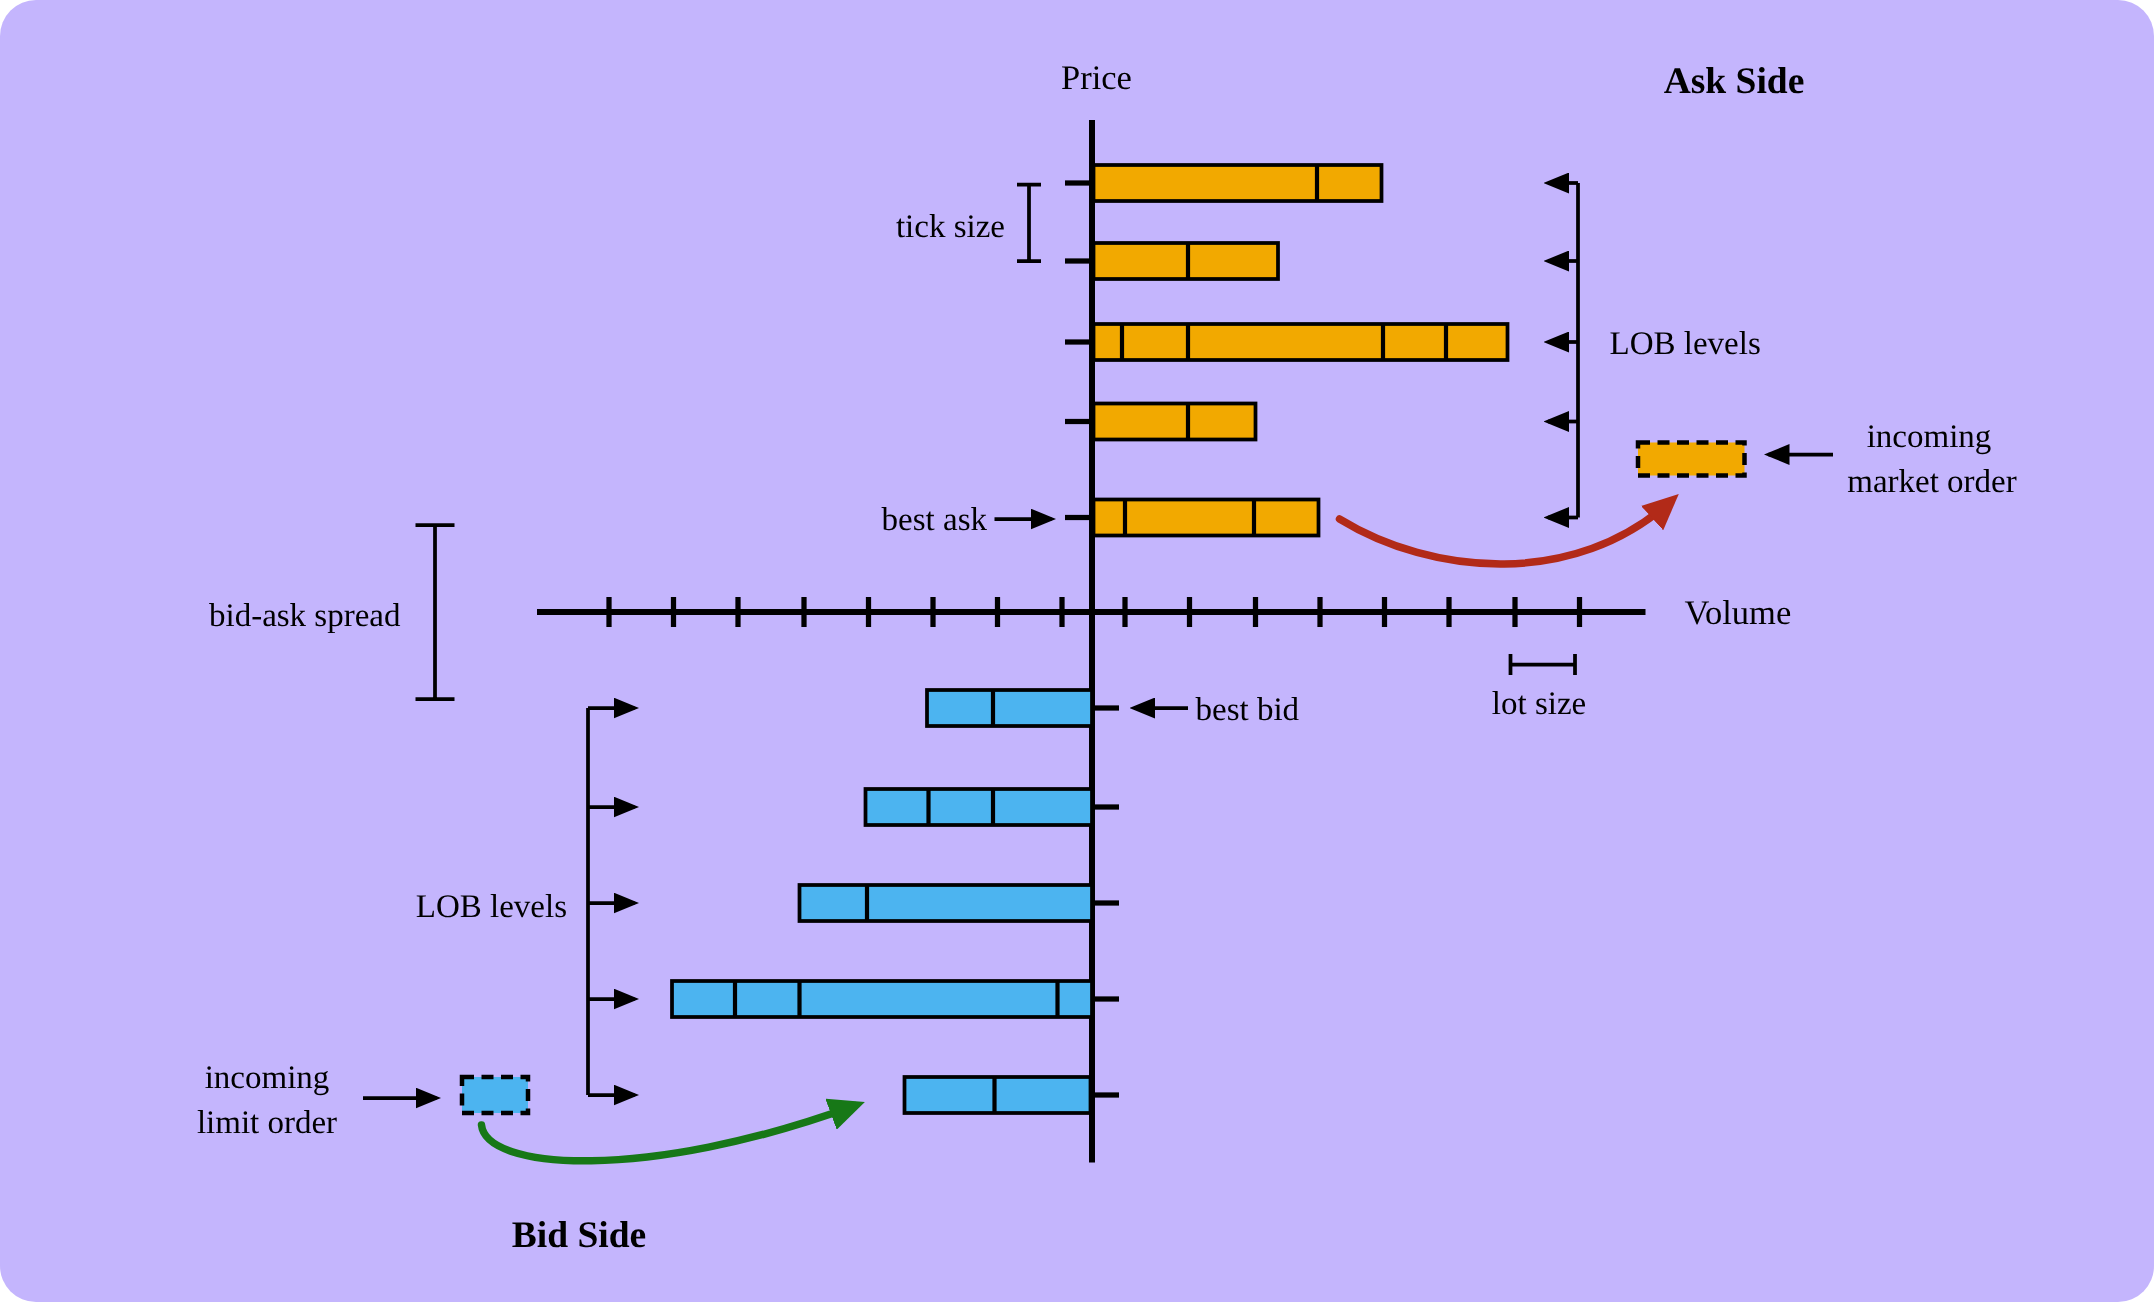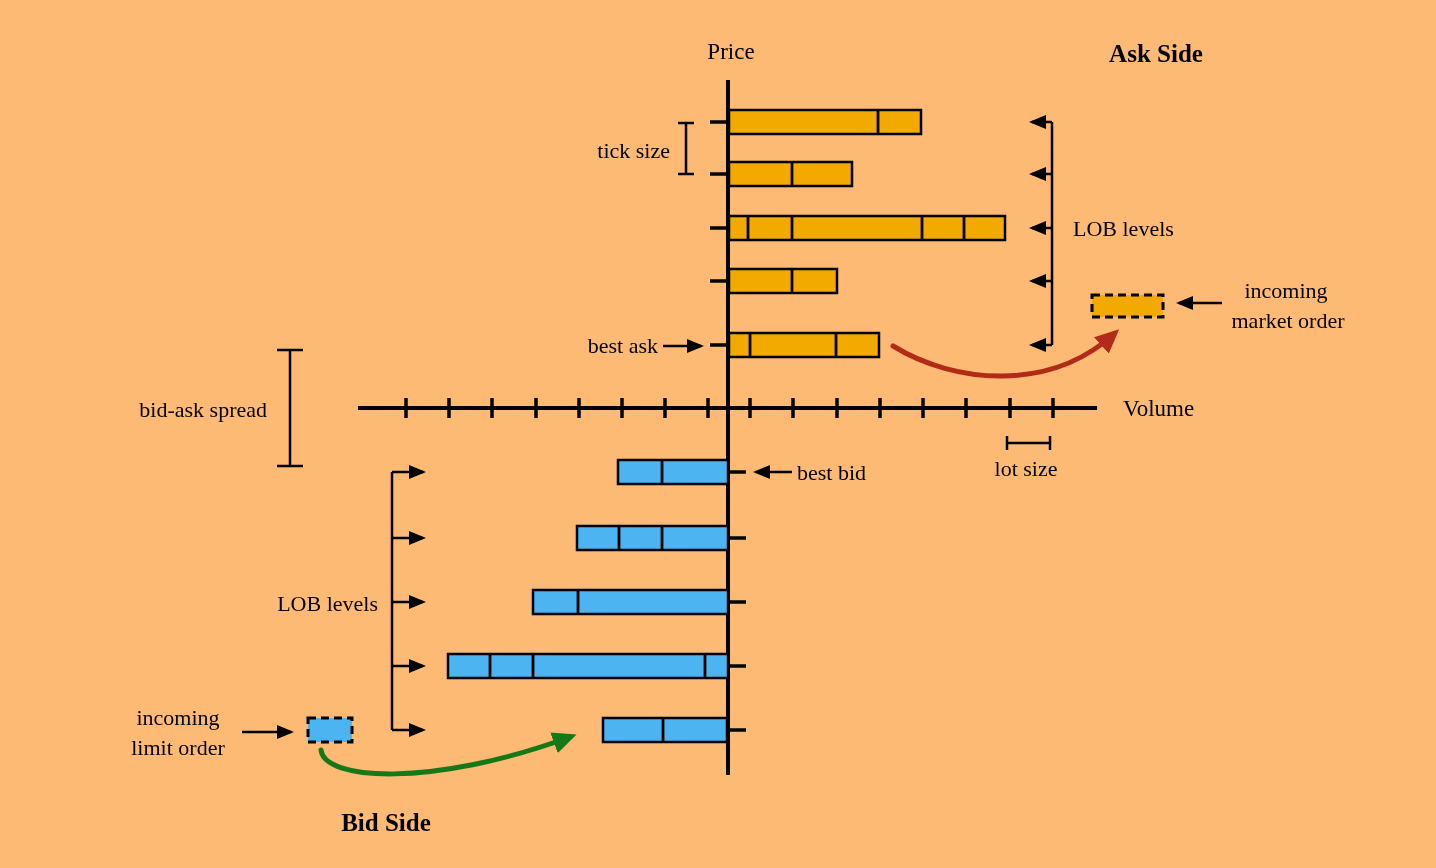--- a/index.html
+++ b/index.html
@@ -1,16 +1,16 @@
 <!DOCTYPE html>
 <html><head>
 <meta charset="utf-8">
 <style>
   html, body { margin: 0; padding: 0; background: #ffffff; }
-  .canvas { position: relative; width: 1436px; height: 868px; background: #fdba74; overflow: hidden; }
+  .canvas { position: relative; width: 1436px; height: 868px; background: #c4b5fd; overflow: hidden; border-radius: 24px; }
   svg { display: block; }
   text { font-family: "Liberation Serif", serif; fill: #000000; }
   .axis-title { font-size: 23px; }
   .side-title { font-size: 25px; font-weight: bold; }
   .note { font-size: 22px; }
 </style>
 </head>
 <body>
 
 <div class="canvas">

